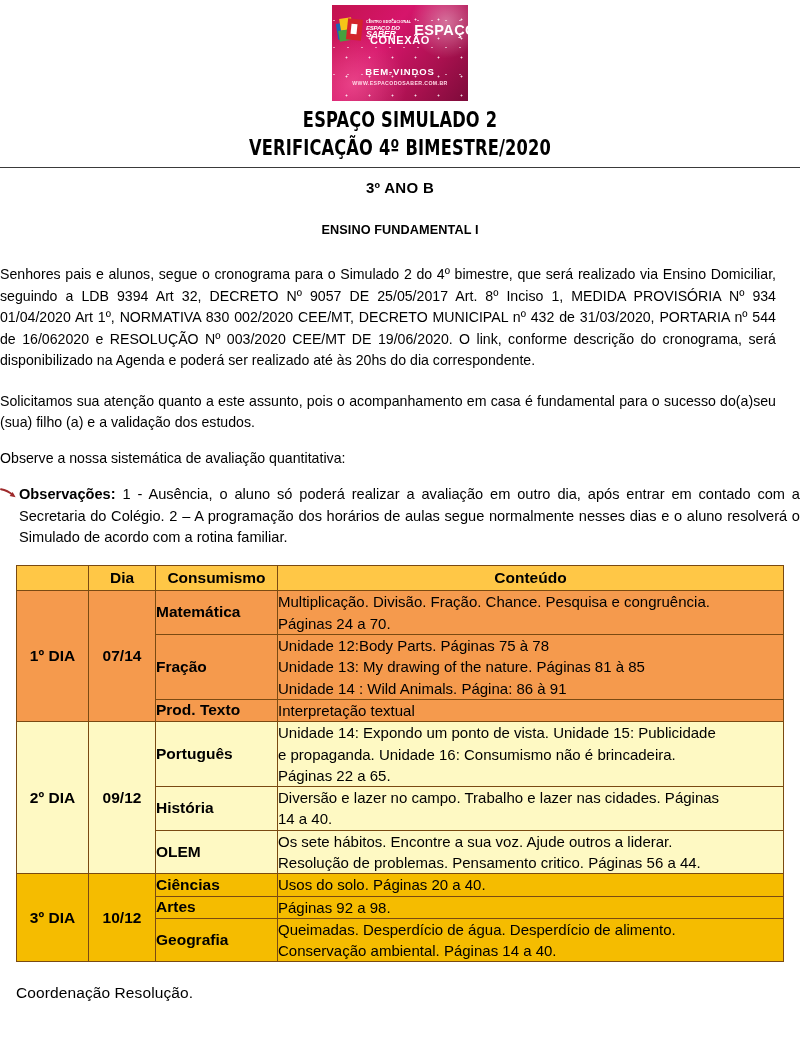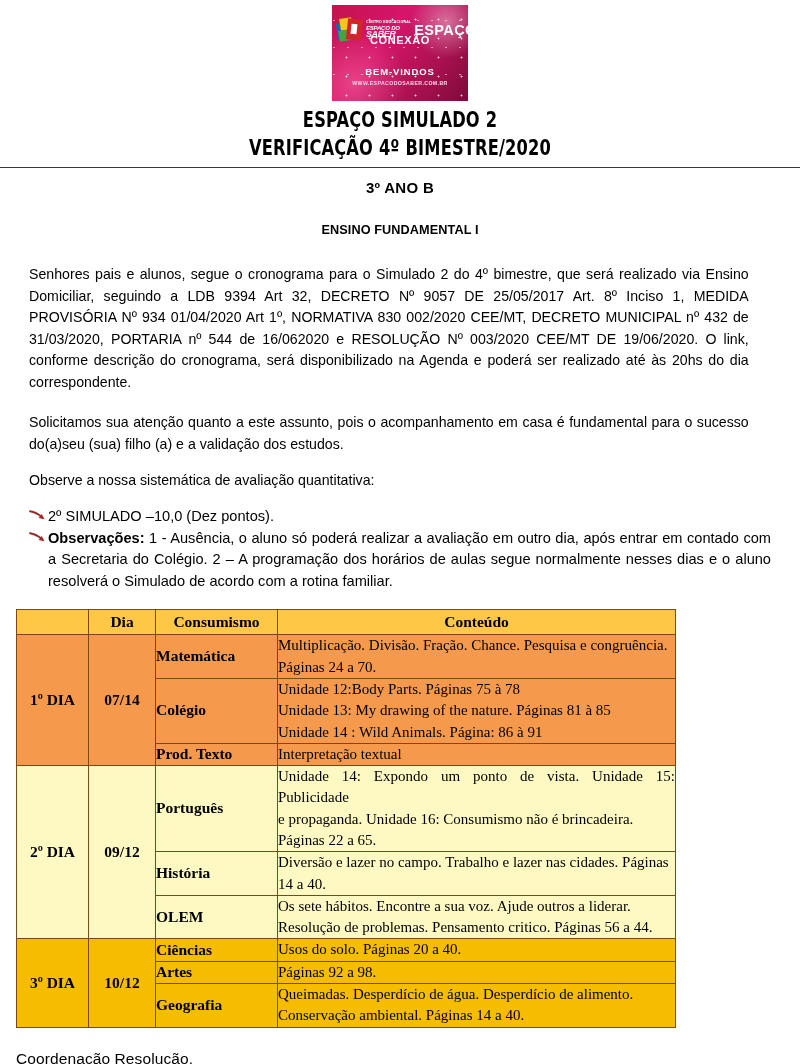--- a/index.html
+++ b/index.html
@@ -172,21 +172,21 @@
     font-size: 13.5px;
     font-weight: bold;
     letter-spacing: 0.1px;
     margin-top: 26px;
     font-family: "Liberation Sans Narrow", "Liberation Sans", sans-serif;
     transform: scaleX(0.94);
   }
 
   
   .body-area {
-    padding: 0 29px;
+    padding: 0 0;
     font-family: "Liberation Sans Narrow", "Liberation Sans", sans-serif;
   }
   .para {
     font-size: 14.6px;
     line-height: 1.47;
     text-align: justify;
     transform: scaleX(0.97);
     transform-origin: left center;
   }
   .para.first { margin-top: 27px; }
@@ -211,24 +211,24 @@
     flex: 1;
     text-align: justify;
     text-indent: 0;
   }
   .bullet-text.hang { padding-left: 0; }
   .bold { font-weight: bold; }
 
   
   .table-wrap { padding: 0 16px; margin-top: 17px; }
   table.sched {
-    width: 660px;
+    width: 768px;
     border-collapse: collapse;
     table-layout: fixed;
-    font-family: Liberation Serif, serif;
+    font-family: Liberation Sans, sans-serif;
     border-radius: 12px;
   }
   table.sched td, table.sched th {
     border: 1px solid #7a4a12;
     padding: 0;
     vertical-align: middle;
   }
   .col-dia-label { width: 72px; }
   .col-dia       { width: 67px; }
   .col-comp      { width: 122px; }
@@ -319,29 +319,20 @@
 <div class="subtitle-1">3º ANO B</div>
 <div class="subtitle-2">ENSINO FUNDAMENTAL I</div>
 
 <div class="body-area">
   <p class="para first">Senhores pais e alunos, segue o cronograma para o Simulado 2 do 4º bimestre, que será realizado via Ensino Domiciliar, seguindo a LDB 9394 Art 32,  DECRETO Nº 9057 DE 25/05/2017 Art. 8º Inciso 1, MEDIDA PROVISÓRIA Nº 934 01/04/2020 Art 1º, NORMATIVA 830   002/2020 CEE/MT, DECRETO MUNICIPAL nº 432 de 31/03/2020, PORTARIA  nº 544 de 16/062020 e RESOLUÇÃO Nº 003/2020 CEE/MT DE 19/06/2020.  O link, conforme descrição do cronograma, será disponibilizado na Agenda e poderá ser realizado até às 20hs do dia correspondente.</p>
   <p class="para second">Solicitamos sua atenção quanto a este assunto, pois o acompanhamento em casa é fundamental para o sucesso do(a)seu (sua)  filho (a) e a validação dos estudos.</p>
   <p class="para plain">Observe a nossa sistemática de avaliação quantitativa:</p>
 
   <div class="bullet-list">
 
-    <div class="bullet-row">
-      <span class="bullet-arrow">
-        <svg width="17" height="12" viewBox="0 0 17 12" aria-hidden="true">
-          <path d="M1 1.2 C5 1.8, 9.3 3.8, 13.2 7.2" stroke="#9e2a2b" stroke-width="1.9" fill="none" stroke-linecap="round"></path>
-          <path d="M15.6 9.3 L9.6 7.9 L12.6 4.1 Z" fill="#9e2a2b"></path>
-        </svg>
-      </span>
-      <span class="bullet-text">2º SIMULADO –10,0 (Dez pontos).</span>
-    </div>
 
     <div class="bullet-row">
       <span class="bullet-arrow">
         <svg width="17" height="12" viewBox="0 0 17 12" aria-hidden="true">
           <path d="M1 1.2 C5 1.8, 9.3 3.8, 13.2 7.2" stroke="#9e2a2b" stroke-width="1.9" fill="none" stroke-linecap="round"></path>
           <path d="M15.6 9.3 L9.6 7.9 L12.6 4.1 Z" fill="#9e2a2b"></path>
         </svg>
       </span>
       <span class="bullet-text hang"><span class="bold">Observações:</span><span> 1 - Ausência, o aluno só poderá realizar a avaliação em outro dia, após entrar em contado com a Secretaria do Colégio. 2 – A programação dos horários de aulas segue normalmente nesses dias e o aluno resolverá o Simulado de acordo com a rotina familiar.</span></span>
     </div>
@@ -369,21 +360,21 @@
         <tr class="sec-orange">
           <td class="daycell" rowspan="3">1º DIA</td>
           <td class="datecell" rowspan="3">07/14</td>
           <td class="compcell">Matemática</td>
           <td class="contcell">
             <span class="line">Multiplicação. Divisão. Fração. Chance. Pesquisa e congruência.</span>
             <span class="line">Páginas 24 a 70.</span>
           </td>
         </tr>
         <tr class="sec-orange">
-          <td class="compcell">Colégio</td>
+          <td class="compcell">Fração</td>
           <td class="contcell">
             <span class="line">Unidade 12:Body Parts. Páginas 75 à 78</span>
             <span class="line">Unidade 13: My drawing of the nature.  Páginas 81 à 85</span>
             <span class="line">Unidade 14 : Wild Animals. Página: 86 à 91</span>
           </td>
         </tr>
         <tr class="sec-orange">
           <td class="compcell">Prod. Texto</td>
           <td class="contcell">
             <span class="line">Interpretação textual</span>

